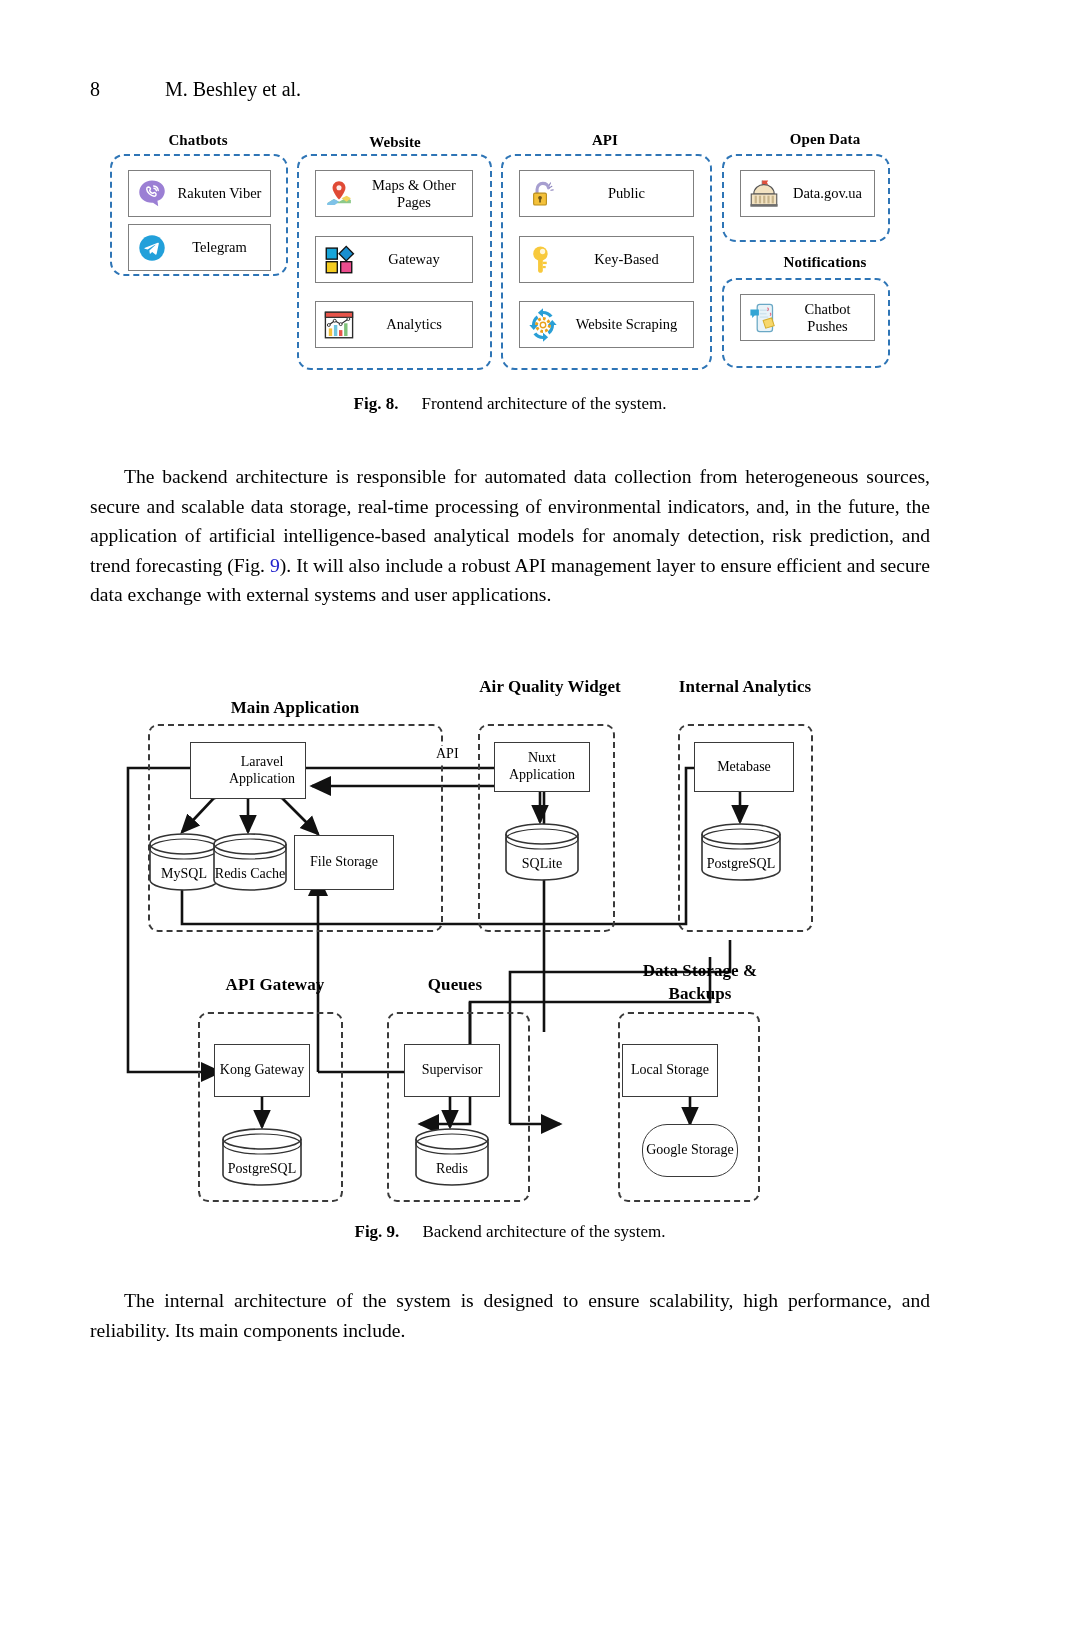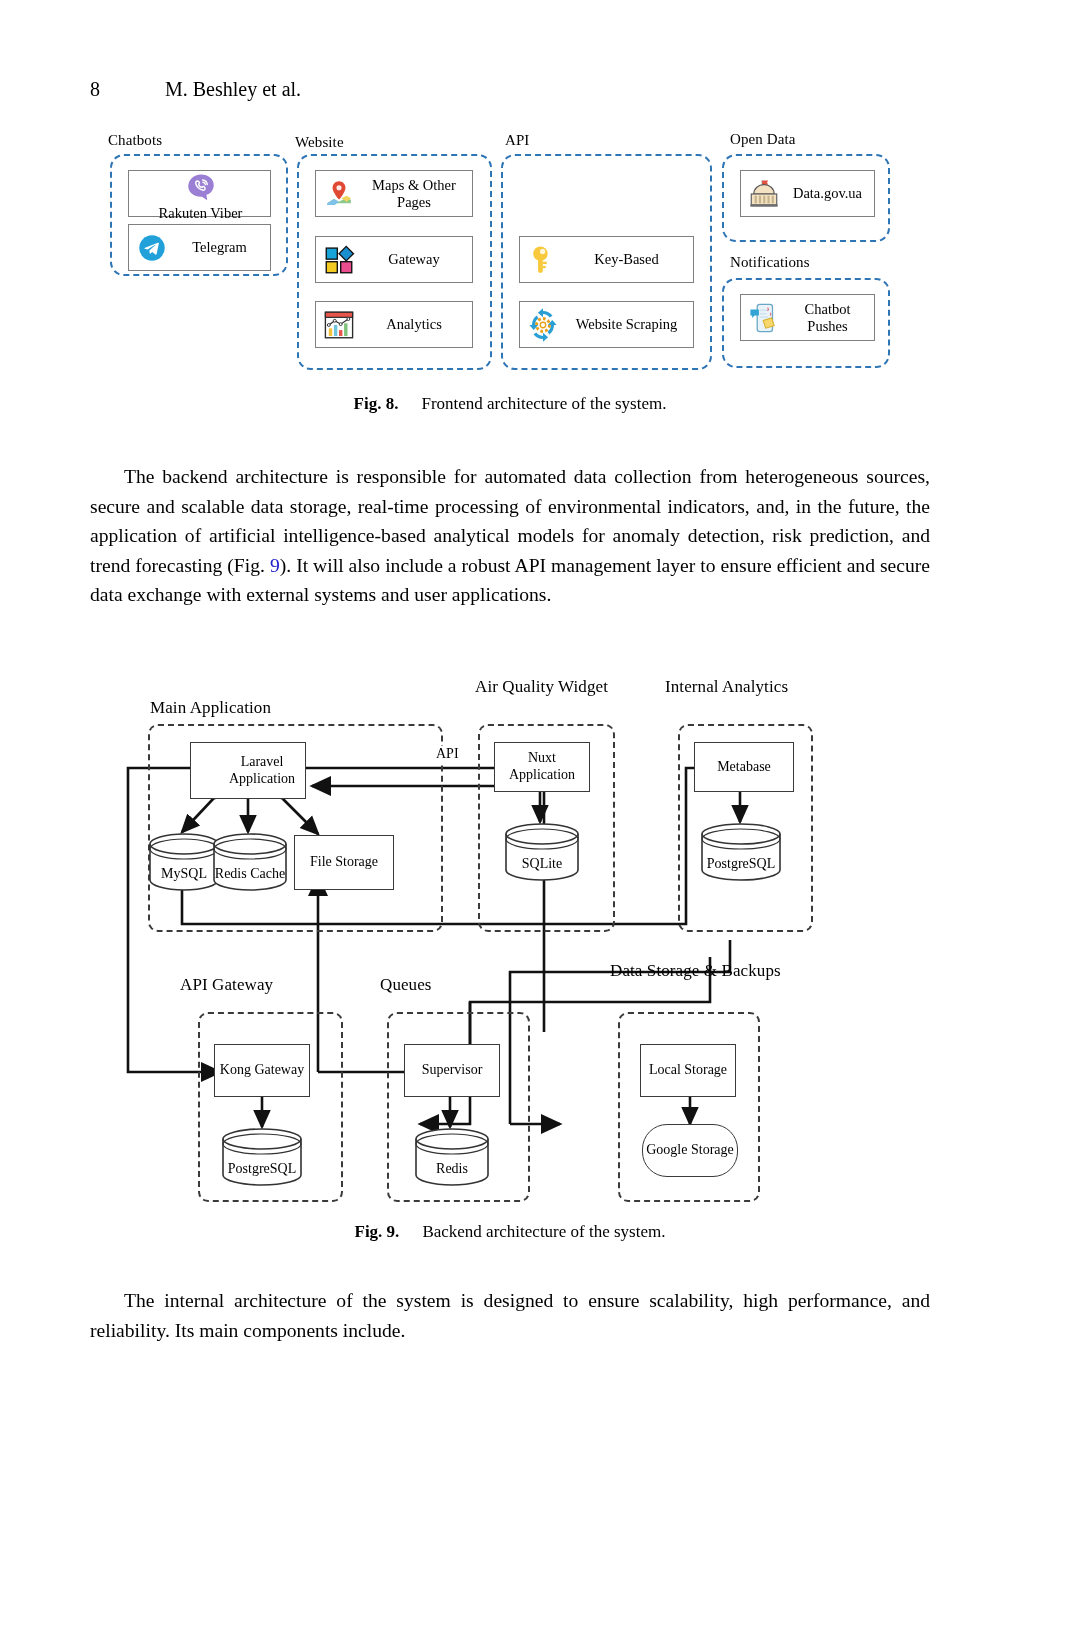--- a/index.html
+++ b/index.html
@@ -51,21 +51,22 @@
 
   
   #fig8 {
     left: 90px;
     top: 126px;
     width: 840px;
     height: 300px;
   }
   .grp-title {
     position: absolute;
-    font-weight: normal;
+    text-align: center;
+    font-weight: bold;
     font-size: 15px;
     letter-spacing: .1px;
   }
   .dashgroup {
     position: absolute;
     border: 2px dashed #2e75b6;
     border-radius: 14px;
     box-sizing: border-box;
   }
   .fe-card {
@@ -175,21 +176,21 @@
   <div class="grp-title" style="left:415px; top:6px; width:200px;">API</div>
   <div class="grp-title" style="left:640px; top:5px; width:190px;">Open Data</div>
   <div class="grp-title" style="left:640px; top:128px; width:190px;">Notifications</div>
 
   <div class="dashgroup" style="left:20px; top:28px; width:178px; height:122px;"></div>
   <div class="dashgroup" style="left:207px; top:28px; width:195px; height:216px;"></div>
   <div class="dashgroup" style="left:411px; top:28px; width:211px; height:216px;"></div>
   <div class="dashgroup" style="left:632px; top:28px; width:168px; height:88px;"></div>
   <div class="dashgroup" style="left:632px; top:152px; width:168px; height:90px;"></div>
 
-  <div class="fe-card" style="left:38px; top:44px; width:143px; height:47px;flex-direction:column;">
+  <div class="fe-card" style="left:38px; top:44px; width:143px; height:47px;">
     <span class="ic">
       <svg viewBox="0 0 40 40">
         <path d="M20 4c8.5 0 15 5.3 15 12.4 0 5.6-3.4 10-8.6 11.6l.9 6.5-6.1-4.3c-.4 0-.8.1-1.2.1C11.5 30.3 5 25 5 17.9 5 10.3 11.5 4 20 4z" fill="#9b7fd4"></path>
         <g fill="none" stroke="#ffffff" stroke-width="1.7" stroke-linecap="round">
           <path d="M15.5 11.8c1.2-.1 2.1.5 2.6 1.6.4.9-.2 1.4-.6 1.8-.3.3-.3.7-.1 1.1.6 1.3 1.7 2.3 3 2.8.5.2.9.1 1.2-.3.4-.5.9-1 1.8-.5 1 .6 1.6 1.5 1.4 2.7-.2 1-1.2 1.6-2.3 1.6-3.9-.2-8.4-4.5-8.7-8.4-.1-1 .5-2 1.7-2.4z"></path>
           <path d="M22 10.6c2.9.3 5 2.4 5.3 5.3M22.3 13.2c1.6.2 2.7 1.3 2.9 2.9"></path>
         </g>
       </svg>
     </span>
     <span class="lbl">Rakuten Viber</span>
@@ -242,20 +243,34 @@
         <polyline points="8,20 15,15 22,19 31,13" fill="none" stroke="#2b2b2b" stroke-width="1.4"></polyline>
         <circle cx="8" cy="20" r="1.7" fill="#fff" stroke="#2b2b2b" stroke-width="1.1"></circle>
         <circle cx="15" cy="15" r="1.7" fill="#fff" stroke="#2b2b2b" stroke-width="1.1"></circle>
         <circle cx="22" cy="19" r="1.7" fill="#fff" stroke="#2b2b2b" stroke-width="1.1"></circle>
         <circle cx="31" cy="13" r="1.7" fill="#fff" stroke="#2b2b2b" stroke-width="1.1"></circle>
       </svg>
     </span>
     <span class="lbl">Analytics</span>
   </div>
 
+  <div class="fe-card" style="left:429px; top:44px; width:175px; height:47px;">
+    <span class="ic">
+      <svg viewBox="0 0 40 40">
+        <path d="M13 19v-4.5c0-4 3-7 6.8-7 3.3 0 6 2.2 6.7 5.3" fill="none" stroke="#a79fd0" stroke-width="3.6" stroke-linecap="round"></path>
+        <rect x="9" y="19" width="15" height="14" rx="1.6" fill="#f4c13a" stroke="#b98d18" stroke-width="1.3"></rect>
+        <circle cx="16.5" cy="24.5" r="2.2" fill="#6e5517"></circle>
+        <rect x="15.5" y="25" width="2" height="5" fill="#6e5517"></rect>
+        <g stroke="#8d84bd" stroke-width="1.3" stroke-linecap="round">
+          <path d="M28 12.5l2.4-1.6M29.2 15.6l2.8-.4M27.4 9.6l1.4-2.6"></path>
+        </g>
+      </svg>
+    </span>
+    <span class="lbl">Public</span>
+  </div>
 
   <div class="fe-card" style="left:429px; top:110px; width:175px; height:47px;">
     <span class="ic">
       <svg viewBox="0 0 40 40">
         <circle cx="17" cy="12.5" r="8.5" fill="#f8c93c"></circle>
         <circle cx="19.5" cy="10" r="3.1" fill="#fff6d8"></circle>
         <path d="M14.2 19.5h5.6v12.8c0 1.6-1.3 2.8-2.8 2.8s-2.8-1.2-2.8-2.8z" fill="#f8c93c"></path>
         <rect x="19.8" y="22" width="4.6" height="2.8" fill="#f8c93c"></rect>
         <rect x="19.8" y="27" width="3.4" height="2.6" fill="#f8c93c"></rect>
       </svg>
@@ -456,21 +471,21 @@
   </div>
   <div class="be-cyl" style="left:324px; top:455px; width:76px; height:60px;">
     <svg class="cylsvg" width="76" height="60" viewBox="0 0 76 60">
       <path d="M2 12 v36 a36 10 0 0 0 72 0 V12" fill="#fff" stroke="#333" stroke-width="1.6"></path>
       <ellipse cx="38" cy="12" rx="36" ry="10" fill="#fff" stroke="#333" stroke-width="1.6"></ellipse>
       <ellipse cx="38" cy="17" rx="36" ry="10" fill="none" stroke="#333" stroke-width="1.2"></ellipse>
     </svg>
     <span class="cyl-lbl" style="top:34px;">Redis</span>
   </div>
 
-  <div class="be-box" style="left:550px; top:372px; width:96px; height:53px;">
+  <div class="be-box" style="left:532px; top:372px; width:96px; height:53px;">
     <span>Local Storage</span>
   </div>
   <div class="be-box" style="left:552px; top:452px; width:96px; height:53px;border-radius:25px;">
     <span>Google Storage</span>
   </div>
 
   <div class="fig-caption" style="top:550px;">
     <b>Fig. 9.</b><span class="cap-txt">Backend architecture of the system.</span>
   </div>
 </div>

